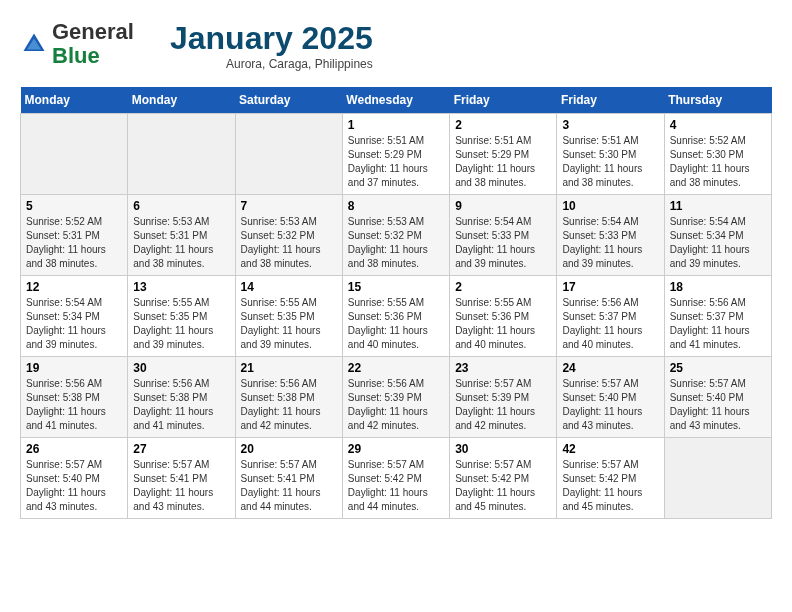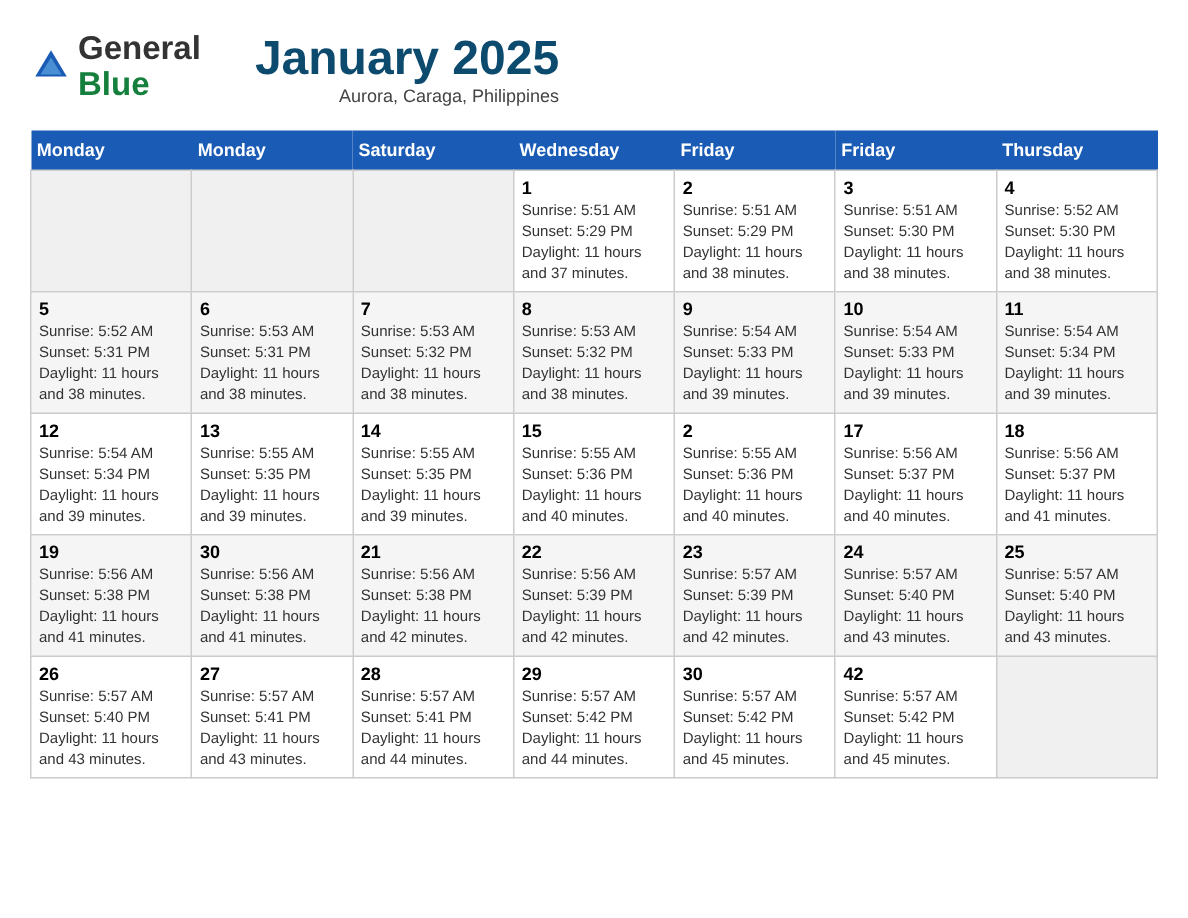--- a/index.html
+++ b/index.html
@@ -288,21 +288,21 @@
 Sunset: 5:40 PM
 Daylight: 11 hours and 43 minutes.</div>
         </td>
         <td>
           <span class="day-num">27</span>
           <div class="day-info" style="white-space: pre-line;">Sunrise: 5:57 AM
 Sunset: 5:41 PM
 Daylight: 11 hours and 43 minutes.</div>
         </td>
         <td>
-          <span class="day-num">28</span>
+          <span class="day-num">20</span>
           <div class="day-info" style="white-space: pre-line;">Sunrise: 5:57 AM
 Sunset: 5:41 PM
 Daylight: 11 hours and 44 minutes.</div>
         </td>
         <td>
           <span class="day-num">29</span>
           <div class="day-info" style="white-space: pre-line;">Sunrise: 5:57 AM
 Sunset: 5:42 PM
 Daylight: 11 hours and 44 minutes.</div>
         </td>

